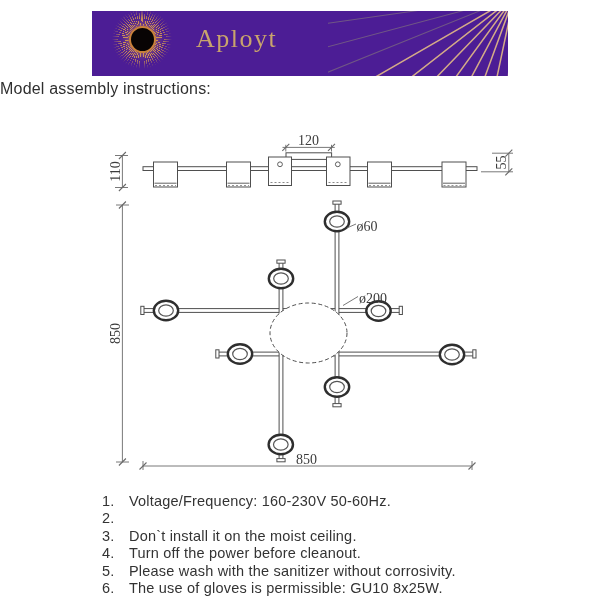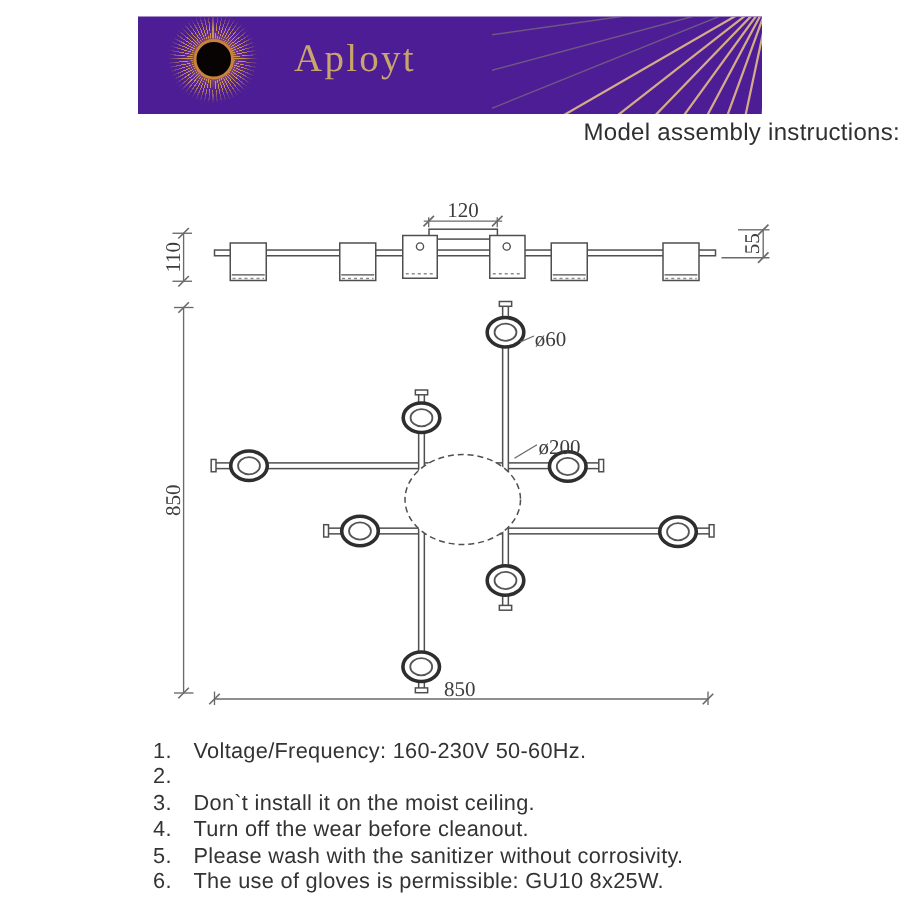--- a/index.html
+++ b/index.html
@@ -12,21 +12,21 @@
     background:repeating-conic-gradient(rgba(208,152,82,.95) 0deg 1.7deg, rgba(208,152,82,0) 1.7deg 5.6deg);
     -webkit-mask:radial-gradient(circle,transparent 0 13px,#000 14px 20px,rgba(0,0,0,.45) 25px,transparent 30px);
     mask:radial-gradient(circle,transparent 0 13px,#000 14px 20px,rgba(0,0,0,.45) 25px,transparent 30px);}
   .star-core{position:absolute;left:37px;top:15px;width:23px;height:23px;border-radius:50%;
     background:#080404;border:2px solid #c9813b;box-shadow:0 0 9px 2px rgba(214,148,76,.6);}
   .brand-name{position:absolute;left:104px;top:13px;color:#c9a46c;font-size:26px;letter-spacing:1.5px;
     font-family:"Liberation Serif",serif;}
   .rays{position:absolute;right:0;top:0;}
 
   
-  .title-block{position:absolute;left:0;top:80px;width:600px;text-align:right;color:#2f2f2f;
+  .title-block{position:absolute;left:0;top:80px;width:600px;text-align:left;color:#2f2f2f;
     font-size:16px;font-weight:500;line-height:18px;letter-spacing:.2px;}
 
   
   .diagram{position:absolute;left:0;top:0;}
   .dimtxt{font-family:"Liberation Serif",serif;font-size:14px;fill:#3c3c3c;}
 
   
   .instructions{position:absolute;left:0;top:493px;width:600px;color:#333;font-size:14.5px;
     font-weight:500;letter-spacing:.2px;}
   .ins-row{display:flex;line-height:17.4px;padding-left:102px;}
@@ -196,21 +196,21 @@
     </div>
     <div class="ins-row">
       <span class="ins-num">2.</span>
     </div>
     <div class="ins-row">
       <span class="ins-num">3.</span>
       <span class="ins-text">Don`t install it on the moist ceiling.</span>
     </div>
     <div class="ins-row">
       <span class="ins-num">4.</span>
-      <span class="ins-text">Turn off the wear before cleanout.</span>
+      <span class="ins-text">Turn off the power before cleanout.</span>
     </div>
     <div class="ins-row">
       <span class="ins-num">5.</span>
       <span class="ins-text">Please wash with the sanitizer without corrosivity.</span>
     </div>
     <div class="ins-row">
       <span class="ins-num">6.</span>
       <span class="ins-text">The use of gloves is permissible: GU10 8x25W.</span>
     </div>
   </div>

